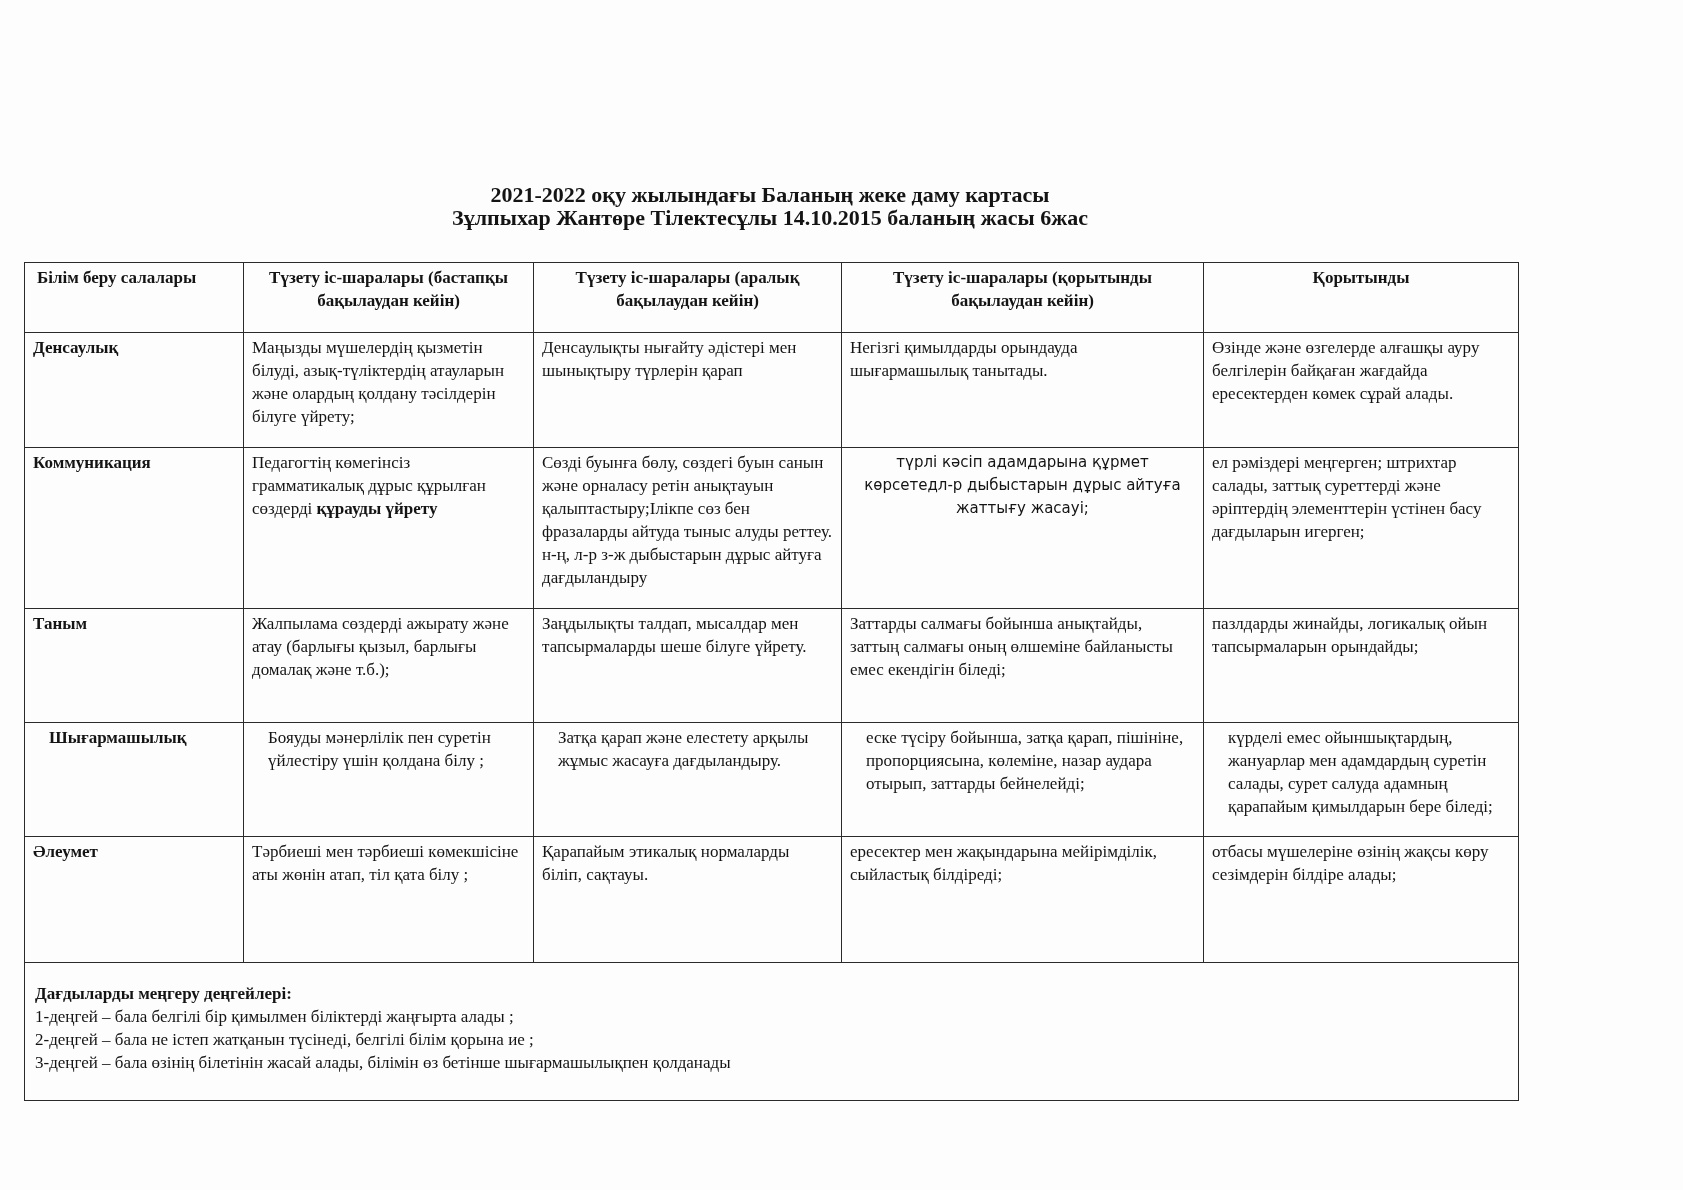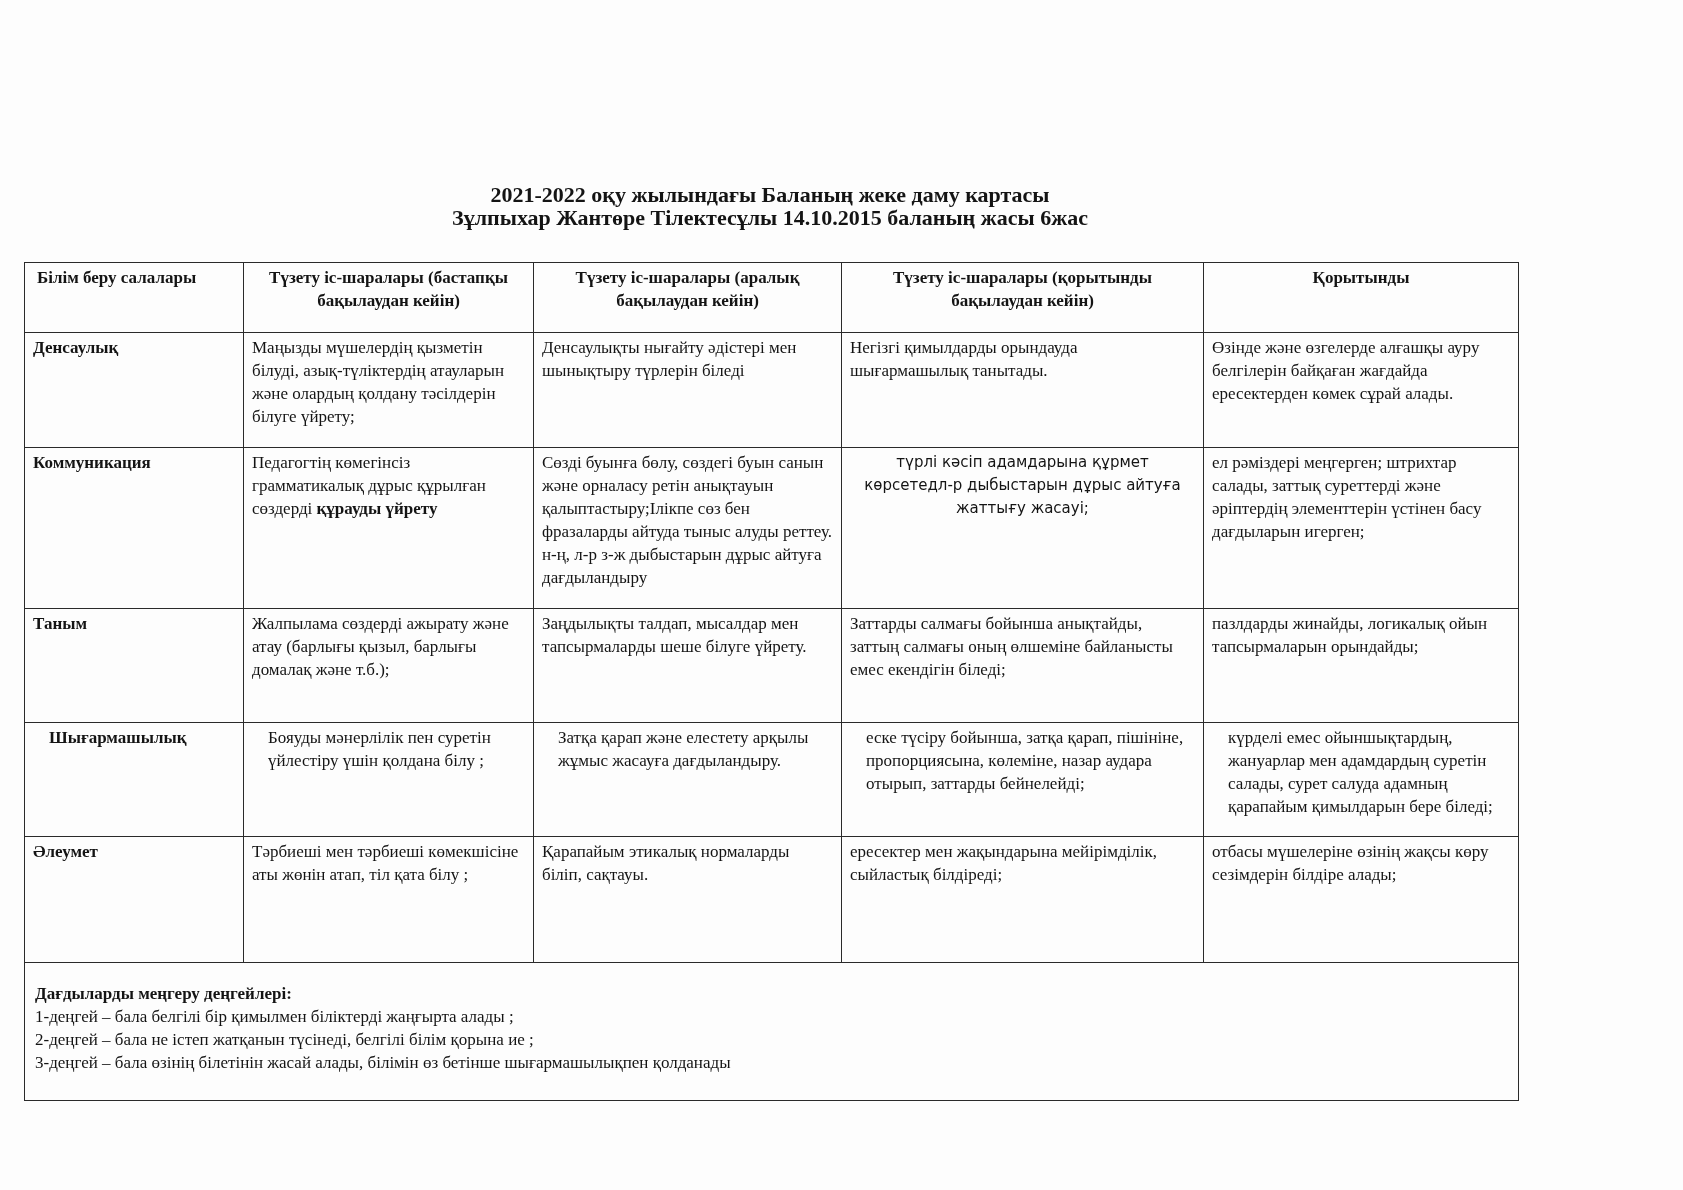--- a/index.html
+++ b/index.html
@@ -63,21 +63,21 @@
       <tr class="head">
     <th>Білім беру салалары</th>
     <th>Түзету іс-шаралары (бастапқы бақылаудан кейін)</th>
     <th>Түзету іс-шаралары (аралық бақылаудан кейін)</th>
     <th>Түзету іс-шаралары (қорытынды бақылаудан кейін)</th>
     <th>Қорытынды</th>
   </tr>
   <tr class="r1">
     <td class="area">Денсаулық</td>
     <td>Маңызды мүшелердің қызметін білуді, азық-түліктердің атауларын және олардың қолдану тәсілдерін білуге үйрету;</td>
-    <td>Денсаулықты нығайту әдістері мен шынықтыру түрлерін біледі</td>
+    <td>Денсаулықты нығайту әдістері мен шынықтыру түрлерін қарап</td>
     <td>Негізгі қимылдарды орындауда шығармашылық танытады.</td>
     <td>Өзінде және өзгелерде алғашқы ауру белгілерін байқаған жағдайда ересектерден көмек сұрай алады.</td>
   </tr>
   <tr class="r2">
     <td class="area">Коммуникация</td>
     <td><span>Педагогтің көмегінсіз грамматикалық дұрыс құрылған  сөздерді</span> <span class="b">құрауды үйрету</span></td>
     <td>Сөзді буынға бөлу, сөздегі буын санын және орналасу ретін анықтауын қалыптастыру;Ілікпе сөз бен фразаларды айтуда тыныс алуды реттеу. н-ң, л-р  з-ж дыбыстарын дұрыс айтуға дағдыландыру</td>
     <td class="sans">түрлі кәсіп адамдарына құрмет көрсетедл-р дыбыстарын дұрыс айтуға жаттығу жасауі;</td>
     <td> ел рәміздері меңгерген; штрихтар салады, заттық суреттерді және әріптердің элементтерін үстінен басу дағдыларын игерген;</td>
   </tr>

